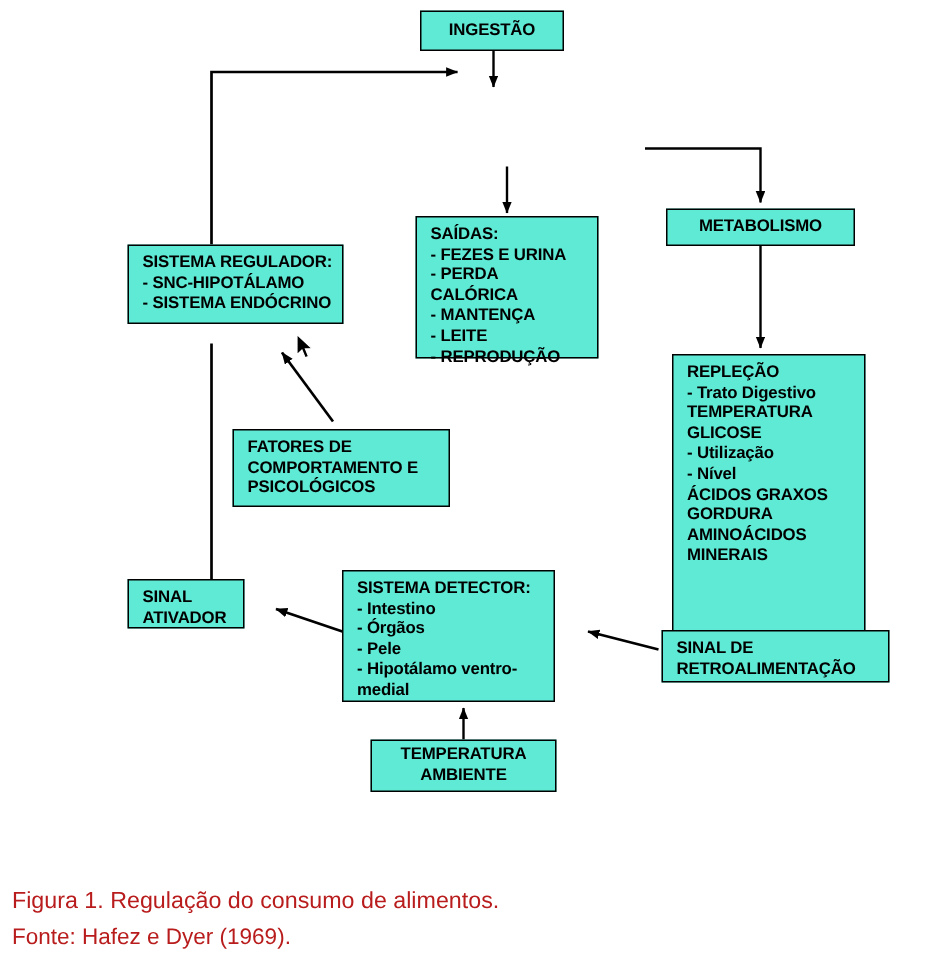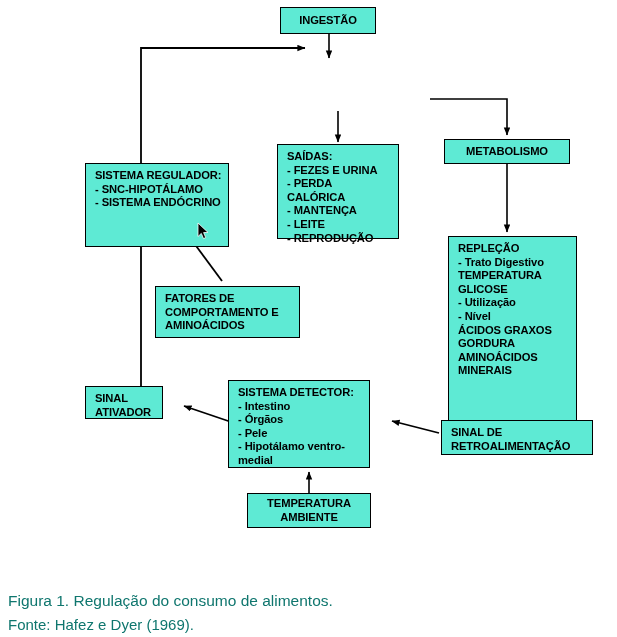--- a/index.html
+++ b/index.html
@@ -52,42 +52,42 @@
     left: 0;
     top: 0;
     width: 617px;
     height: 637px;
     z-index: 1;
   }
   .caption {
     position: absolute;
     left: 8px;
     font-family: "Liberation Sans", sans-serif;
-    color: #0f766e;
+    color: #b91c1c;
   }
   #caption-title {
     top: 592px;
     font-size: 15.5px;
   }
   #caption-source {
     top: 616px;
     font-size: 15px;
   }
   .cursor-pointer {
     position: absolute;
     left: 197px;
     top: 222px;
     z-index: 5;
   }
   
   #node-ingestao        { left: 280px; top: 7px;   width: 96px;  height: 27px; }
   #node-balanco         { left: 252px; top: 62px;  width: 178px; height: 49px; }
   #node-saidas          { left: 277px; top: 144px; width: 122px; height: 95px; }
   #node-metabolismo     { left: 444px; top: 139px; width: 126px; height: 25px; }
-  #node-regulador       { left: 85px;  top: 163px; width: 144px; height: 84px; }
+  #node-regulador       { left: 85px;  top: 163px; width: 144px; height: 53px; }
   #node-replecao        { left: 448px; top: 236px; width: 129px; height: 185px; }
   #node-fatores         { left: 155px; top: 286px; width: 145px; height: 52px; }
   #node-sinal-ativador  { left: 85px;  top: 386px; width: 78px;  height: 33px; }
   #node-detector        { left: 228px; top: 380px; width: 142px; height: 88px; }
   #node-retro           { left: 441px; top: 420px; width: 152px; height: 35px; }
   #node-temperatura     { left: 247px; top: 493px; width: 124px; height: 35px; }
 </style>
 </head>
 <body>
 
@@ -168,21 +168,21 @@
 GLICOSE
 - Utilização
 - Nível
 ÁCIDOS GRAXOS
 GORDURA
 AMINOÁCIDOS
 MINERAIS</div>
 
   <div class="node left" id="node-fatores">FATORES DE
 COMPORTAMENTO E
-AMINOÁCIDOS</div>
+PSICOLÓGICOS</div>
 
   <div class="node left" id="node-sinal-ativador">SINAL
 ATIVADOR</div>
 
   <div class="node left" id="node-detector">SISTEMA DETECTOR:
 - Intestino
 - Órgãos
 - Pele
 - Hipotálamo ventro-
 medial</div>

